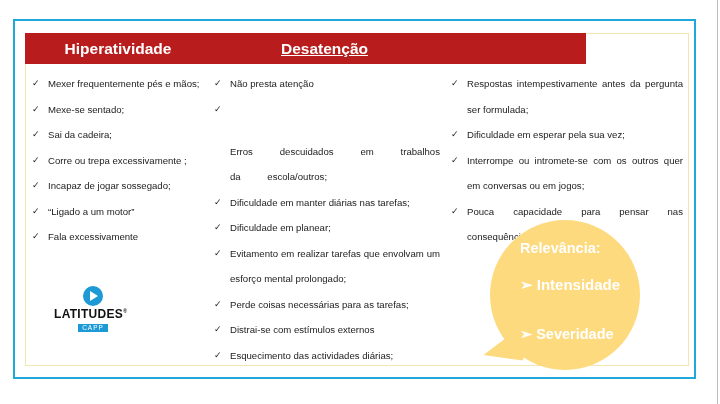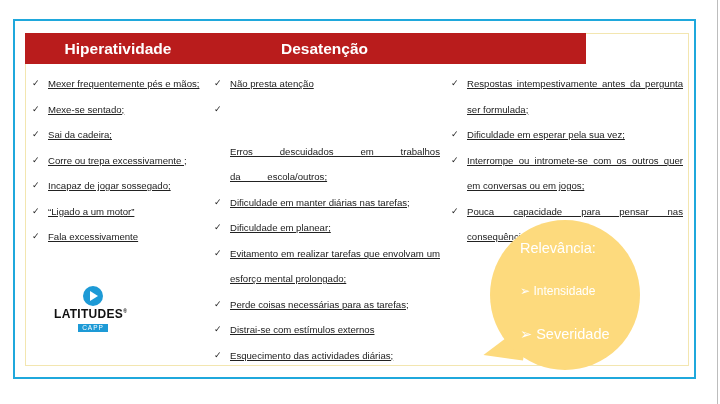--- a/index.html
+++ b/index.html
@@ -3,39 +3,39 @@
 <meta charset="utf-8">
 <style>
   html,body{margin:0;padding:0;}
   body{width:720px;height:404px;background:#ffffff;position:relative;overflow:hidden;font-family:"Liberation Sans",sans-serif;}
   .right-rule{position:absolute;left:717px;top:0;width:1px;height:404px;background:#bdbdbd;}
   .frame{position:absolute;left:13px;top:19px;width:683px;height:360px;border:2.5px solid #1fa8dc;box-sizing:border-box;}
   .panel{position:absolute;left:25px;top:33px;width:664px;height:333px;border:1px solid #f3e6b0;box-sizing:border-box;background:#fff;}
   .header{position:absolute;left:25px;top:33px;width:561px;height:31px;background:#b91c1c;display:flex;}
   .hcell{flex:1;display:flex;align-items:center;justify-content:center;color:#fff;font-weight:bold;font-size:15.5px;}
   .hcell.c1{flex:0 0 186px;}
-  .hcell.c2{flex:0 0 227px;}
+  .hcell.c2{flex:0 0 227px;text-decoration:underline;}
   .hcell.c3{flex:1;}
   .col{position:absolute;top:71px;font-size:9.6px;color:#222;line-height:25.5px;}
   .col1{left:32px;width:170px;}
   .col2{left:214px;width:226px;}
   .col3{left:451px;width:232px;}
   .item{display:flex;align-items:flex-start;}
   .check{flex:0 0 16px;font-size:9px;color:#222;}
-  .txt{flex:1;text-align:justify;text-align-last:left;text-decoration:underline;}
+  .txt{flex:1;text-align:justify;text-align-last:left;}
   .logo{position:absolute;left:50px;top:284px;width:90px;height:50px;}
   .logo-circle{position:absolute;left:33px;top:2px;width:20px;height:20px;border-radius:50%;background:#1d9ad6;}
   .logo-circle:after{content:"";position:absolute;left:7px;top:5px;border-left:8px solid #fff;border-top:5px solid transparent;border-bottom:5px solid transparent;}
   .logo-word{position:absolute;left:4px;top:23px;font-weight:bold;font-size:12px;color:#111;letter-spacing:0.3px;}
   .logo-sub{position:absolute;left:28px;top:40px;width:30px;height:8px;background:#1d9ad6;color:#fff;font-size:6.5px;text-align:center;line-height:8px;letter-spacing:1px;}
   .bubble{position:absolute;left:490px;top:220px;width:150px;height:150px;border-radius:50%;background:#fdda7d;}
   .tail{position:absolute;left:486px;top:318px;width:0;height:0;border-right:40px solid #fdda7d;border-top:40px solid transparent;transform:rotate(8deg);}
-  .bubble-text{position:absolute;left:520px;color:#fff;font-weight:normal;}
+  .bubble-text{position:absolute;left:520px;color:#fff;font-weight:bold;}
   .b-title{top:240px;font-size:14.5px;}
-  .b-i1{top:284px;font-size:12px;}
+  .b-i1{top:276px;font-size:15px;}
   .b-i2{top:326px;font-size:14.5px;}
 </style>
 </head>
 <body>
 
 <div class="right-rule"></div>
 <div class="frame"></div>
 <div class="panel"></div>
 
 <div class="header">

